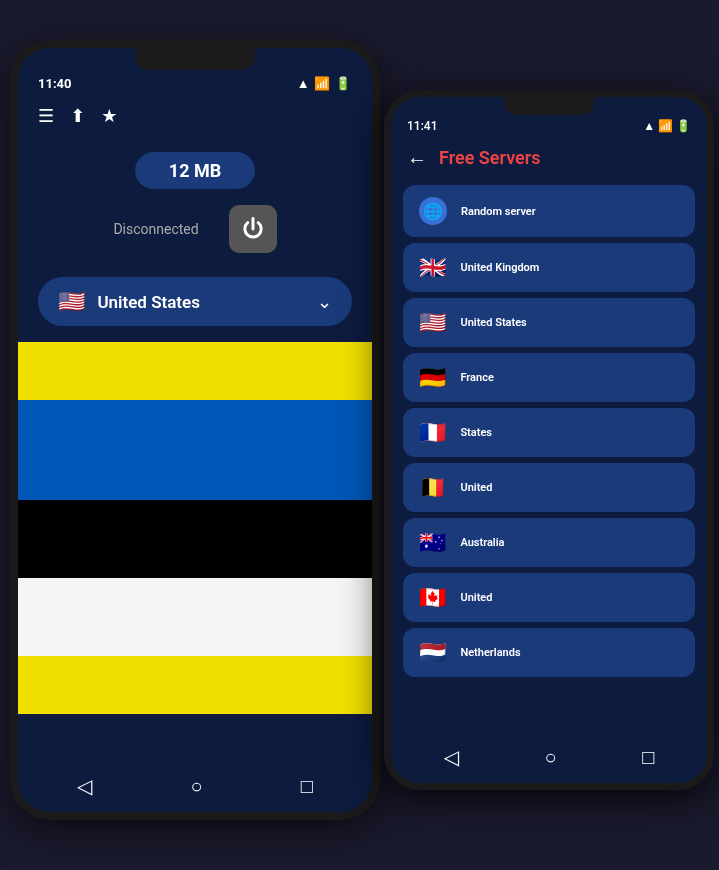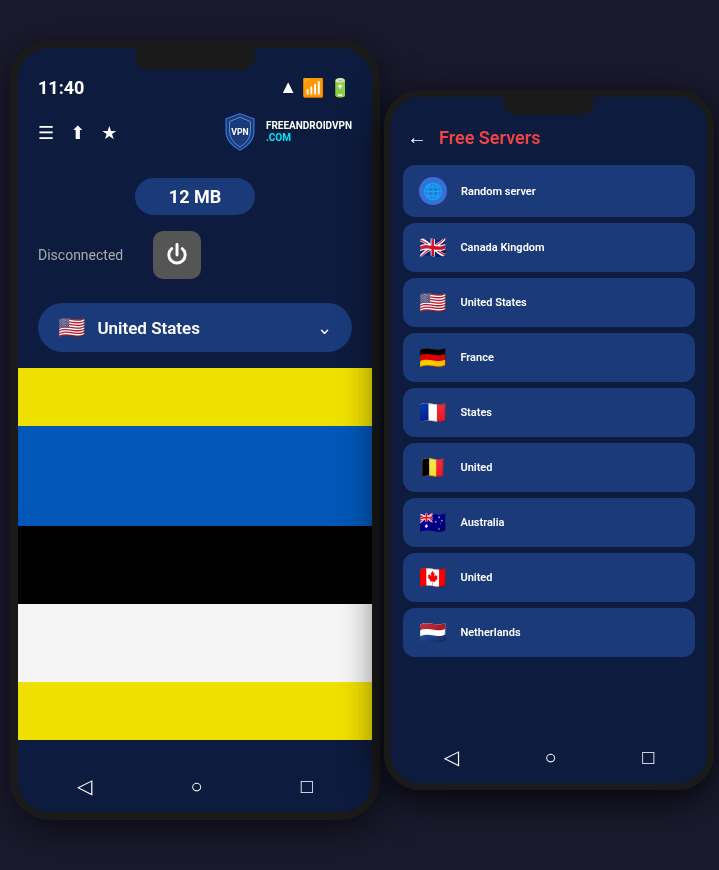--- a/index.html
+++ b/index.html
@@ -39,21 +39,21 @@
       position: relative;
       z-index: 10;
     }
 
     .status-bar-left {
       display: flex;
       justify-content: space-between;
       align-items: center;
       padding: 6px 20px 4px;
       color: white;
-      font-size: 18px;
+      font-size: 13px;
       font-weight: 500;
       background: #0d1b3e;
     }
 
     .status-bar-left .time { font-weight: bold; }
     .status-bar-left .icons { display: flex; gap: 5px; align-items: center; }
 
     .phone-left .app-header {
       background: #0d1b3e;
       padding: 10px 20px;
@@ -103,20 +103,21 @@
       color: white;
       font-size: 18px;
       font-weight: bold;
       min-width: 120px;
       text-align: center;
     }
 
     .disconnected-row {
       display: flex;
       align-items: center;
+      justify-content: center;
       gap: 30px;
       padding: 8px 20px 16px;
     }
 
     .disconnected-label {
       color: #aaa;
       font-size: 14px;
     }
 
     .power-btn {
@@ -295,31 +296,20 @@
       <span>▲</span>
       <span>📶</span>
       <span>🔋</span>
     </span>
   </div>
 
   <div class="app-header">
     <span class="header-icon">☰</span>
     <span class="header-icon">⬆</span>
     <span class="header-icon">★</span>
-    <div class="logo-area">
-      <svg class="shield-logo" viewBox="0 0 40 46">
-        <path d="M20 2 L36 8 L36 22 C36 32 28 40 20 44 C12 40 4 32 4 22 L4 8 Z" fill="#1a3a7a" stroke="#3a6fd8" stroke-width="1.5"></path>
-        <path d="M20 6 L32 11 L32 22 C32 30 26 37 20 40 C14 37 8 30 8 22 L8 11 Z" fill="none" stroke="#5a9fd8" stroke-width="1"></path>
-        <text x="20" y="27" text-anchor="middle" fill="white" font-size="10" font-weight="bold">VPN</text>
-      </svg>
-      <div class="logo-text">
-        <div>FREEANDROIDVPN</div>
-        <span>.COM</span>
-      </div>
-    </div>
   </div>
 
   <div class="stats-row">
     <div class="stat-badge">12 MB</div>
   </div>
 
   <div class="disconnected-row">
     <span class="disconnected-label">Disconnected</span>
     <div class="power-btn">
       <svg viewBox="0 0 24 24" fill="none" stroke="white" stroke-width="2.5" stroke-linecap="round">
@@ -346,36 +336,40 @@
   <div class="nav-bar-left">
     <span class="nav-btn">◁</span>
     <span class="nav-btn">○</span>
     <span class="nav-btn">□</span>
   </div>
 </div>
 
 <div class="phone-right">
   <div class="notch"></div>
 
+  <div class="status-bar-right">
+    <span class="time">11:41</span>
+    <span>▲ 📶 🔋</span>
+  </div>
 
   <div class="server-list-header">
     <span class="back-arrow">←</span>
     <span class="server-list-title">Free Servers</span>
   </div>
 
   <div class="server-list">
 
     <div class="server-item">
       <div class="server-globe">🌐</div>
       <span class="server-name">Random server</span>
     </div>
 
     <div class="server-item">
       <span class="server-flag">🇬🇧</span>
-      <span class="server-name">Canada Kingdom</span>
+      <span class="server-name">United Kingdom</span>
     </div>
 
     <div class="server-item">
       <span class="server-flag">🇺🇸</span>
       <span class="server-name">United States</span>
     </div>
 
     <div class="server-item">
       <span class="server-flag">🇩🇪</span>
       <span class="server-name">France</span>

